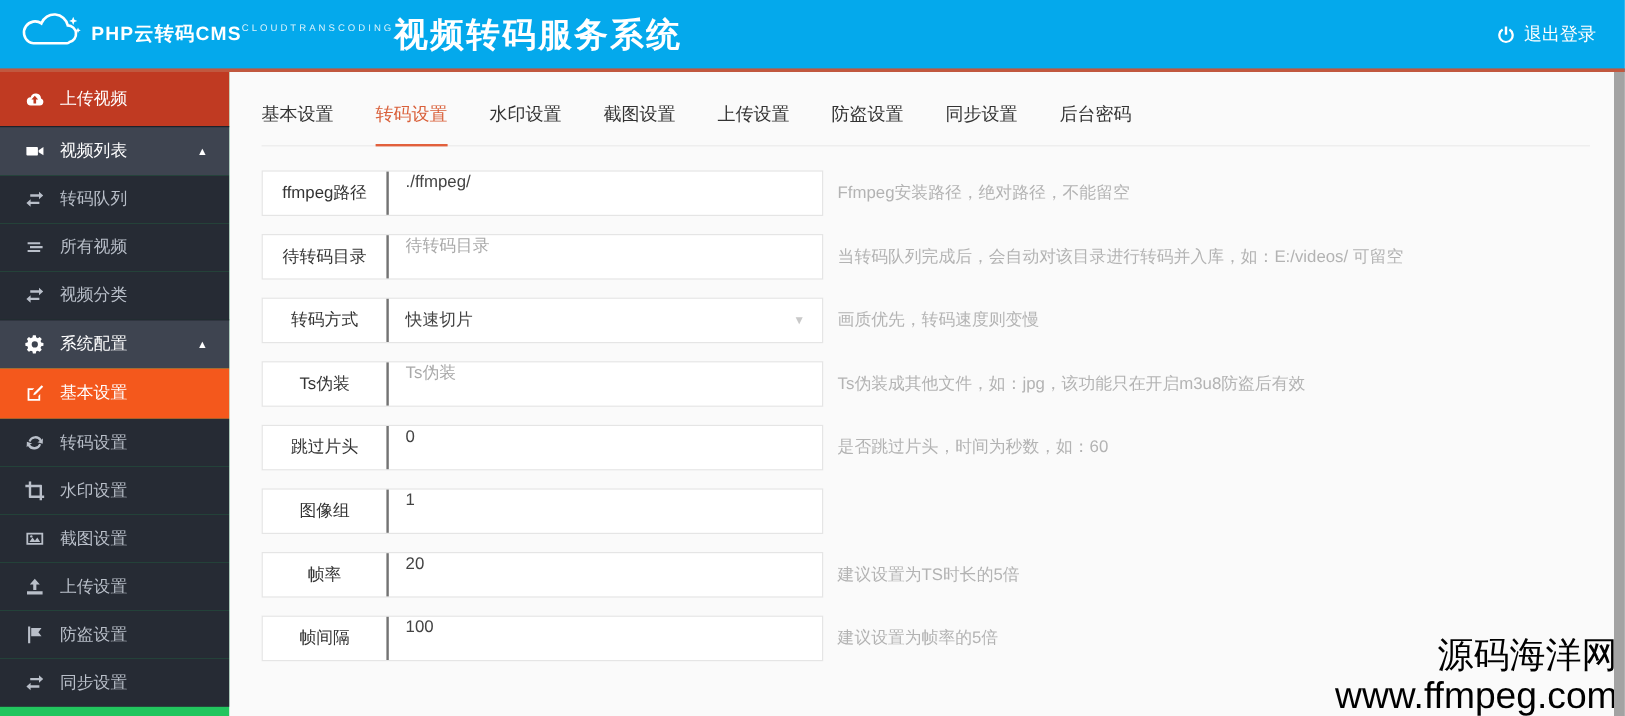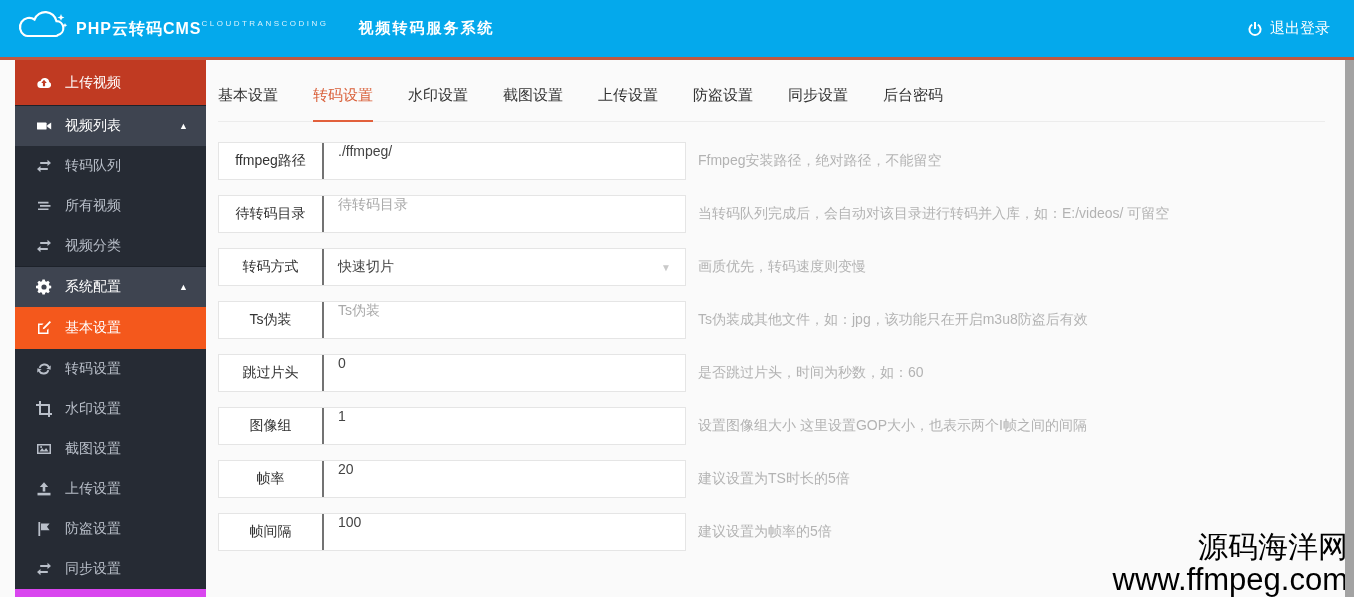--- a/index.html
+++ b/index.html
@@ -8,28 +8,28 @@
 
   
   .header { position:absolute; top:0; left:0; width:1354px; height:60px;
     background:#04a9ec; border-bottom:3px solid #c1583f;
     display:flex; align-items:center; color:#fff; z-index:30; }
   .logo { display:flex; align-items:center; margin-left:14px; gap:8px; }
   .logo-cloud { width:54px; height:38px; }
   .logo-text  { display:flex; flex-direction:row; line-height:1.1; }
   .logo-title { font-size:16px; font-weight:bold; letter-spacing:1px; }
   .logo-sub   { font-size:8px; letter-spacing:2.5px; opacity:.85; }
-  .app-title  { margin-left:30px; font-size:15px; font-weight:bold; letter-spacing:2px; }
+  .app-title  { font-size:28px; font-weight:bold; letter-spacing:2px; }
   .logout { margin-left:auto; margin-right:24px; display:flex; align-items:center;
     gap:7px; font-size:15px; cursor:pointer; }
   .logout svg { width:16px; height:16px; }
 
   
-  .sidebar { position:absolute; top:60px; left:15px; width:191px; bottom:0;
-    background:#d946ef; z-index:20; }
+  .sidebar { position:absolute; top:60px; left:0; width:191px; bottom:0;
+    background:#22c55e; z-index:20; }
   .side-item { display:flex; align-items:center; padding-left:20px; gap:13px;
     font-size:14px; color:#b9bfc9; cursor:pointer; }
   .side-item .ic { width:17px; height:17px; display:flex; align-items:center;
     justify-content:center; flex:none; }
   .side-item .ic svg { width:16px; height:16px; fill:currentColor; }
   .v-sub   { height:40px; background:#262b34; }
   .v-group { height:41px; background:#3e4450; color:#fff; border-top:1px solid #1d222a; }
   .v-red   { height:45px; background:#c03a22; color:#fff; }
   .v-orange{ height:42px; background:#f4581c; color:#fff; }
   .chev { margin-left:auto; margin-right:18px; font-size:9px; color:#fff; }
@@ -282,21 +282,20 @@
         </div>
         <div class="fhint">是否跳过片头，时间为秒数，如：60</div>
       </div>
       <div class="frow">
         <div class="fbox bordered">
           <div class="flabel">图像组</div>
           <div class="fctrl">
             <input class="ftext" type="text" value="1" style="">
           </div>
         </div>
-        <div class="fhint">设置图像组大小 这里设置GOP大小，也表示两个I帧之间的间隔</div>
       </div>
       <div class="frow">
         <div class="fbox bordered">
           <div class="flabel">帧率</div>
           <div class="fctrl">
             <input class="ftext" type="text" value="20" style="">
           </div>
         </div>
         <div class="fhint">建议设置为TS时长的5倍</div>
       </div>

